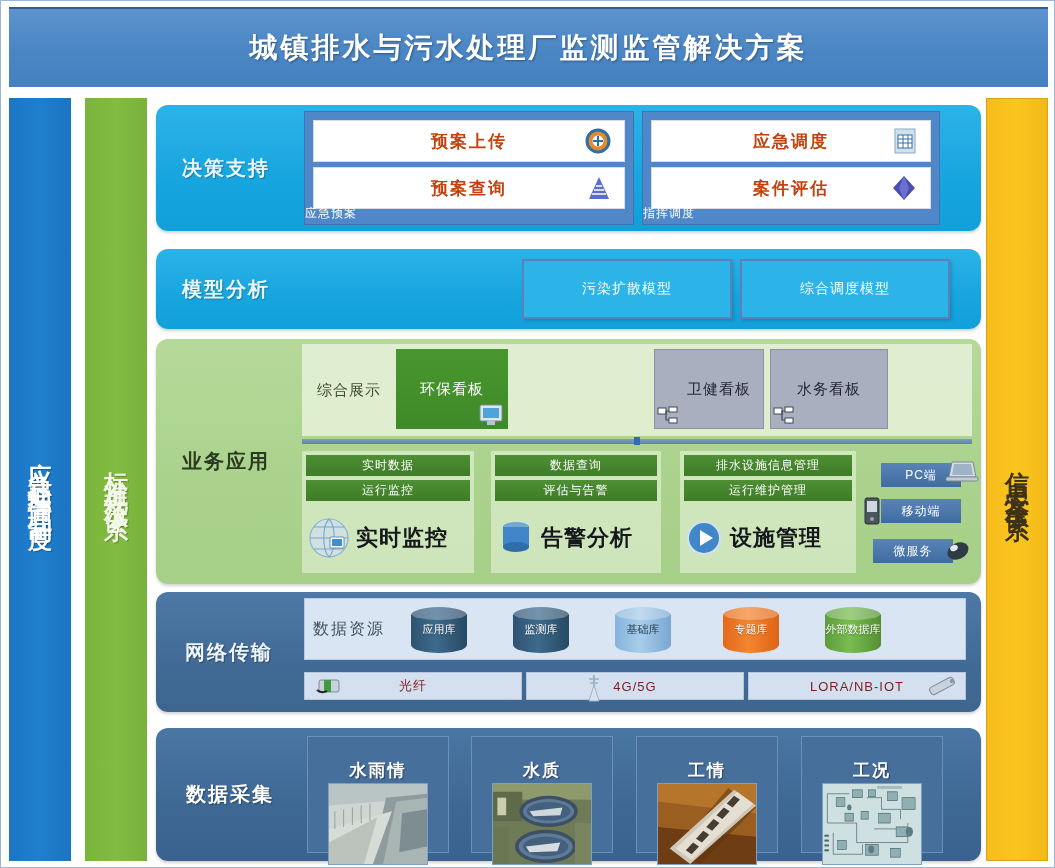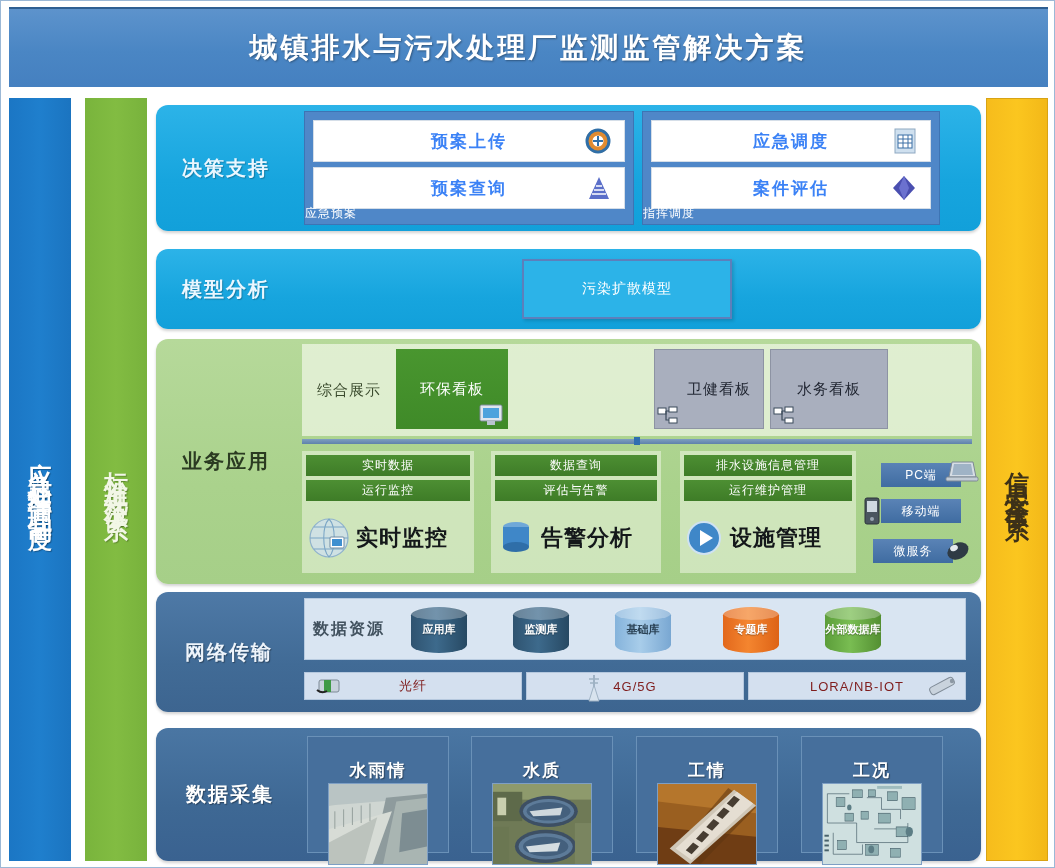--- a/index.html
+++ b/index.html
@@ -93,21 +93,21 @@
     text-align: left; color: #ffffff; font-size: 12px; letter-spacing: 1px;
   }
   .dec-item {
     position: absolute; left: 8px; right: 8px; height: 42px;
     background: #ffffff;
     border: 1px solid #d5dee8;
     display: flex; align-items: center; justify-content: center;
   }
   .dec-item.r1 { top: 8px; }
   .dec-item.r2 { top: 55px; }
-  .dec-item .lbl { color: #3b82f6; font-size: 17px; font-weight: bold; letter-spacing: 2px; }
+  .dec-item .lbl { color: #c2410c; font-size: 17px; font-weight: bold; letter-spacing: 2px; }
   .dec-item .ico { position: absolute; right: 12px; top: 50%; transform: translateY(-50%); }
 
   
   #panel-model {
     left: 155px; top: 248px; width: 825px; height: 80px;
     background: linear-gradient(180deg,#2cb3e8 0%,#17a5de 60%,#12a0da 100%);
     box-shadow: 0 2px 3px rgba(0,0,0,.18);
   }
   #panel-model .panel-label { width: 140px; color: #eaf7ff; text-shadow: 1px 1px 1px rgba(0,0,0,.25); }
   .model-item {
@@ -197,21 +197,21 @@
   
   #panel-net {
     left: 155px; top: 591px; width: 825px; height: 120px;
     background: linear-gradient(180deg,#4e79a6 0%,#416b96 60%,#3d6590 100%);
     box-shadow: 0 2px 3px rgba(0,0,0,.18);
   }
   #panel-net .panel-label { width: 146px; color: #eef4fb; text-shadow: 1px 1px 1px rgba(0,0,0,.35); }
 
   .net-top {
     position: absolute; left: 148px; top: 6px; width: 662px; height: 62px;
-    background: #d9e5f2; border: 1px solid #b8cbe0; font-weight: bold;
+    background: #d9e5f2; border: 1px solid #b8cbe0;
   }
   .net-top-label {
     position: absolute; left: 8px; top: 50%; transform: translateY(-50%);
     font-size: 16px; color: #42525f; letter-spacing: 2px;
   }
   .cyl {
     position: absolute; top: 8px; width: 56px; height: 46px;
     border-radius: 50% / 18%;
     display: flex; align-items: center; justify-content: center;
     color: #ffffff; font-size: 11px; text-align: center; line-height: 1.05;
@@ -331,20 +331,21 @@
           </svg>
         </span>
       </div>
       <div class="grp-caption">指挥调度</div>
     </div>
   </div>
 
   <div class="panel" id="panel-model">
     <div class="panel-label">模型分析</div>
     <div class="model-item" id="model-1">污染扩散模型</div>
+    <div class="model-item" id="model-2">综合调度模型</div>
   </div>
 
   <div class="panel" id="panel-biz">
     <div class="panel-label">业务应用</div>
 
     <div class="biz-top">
       <div class="biz-top-label">综合展示</div>
 
       <div class="board green" id="board-0">
         <span>环保看板</span>

